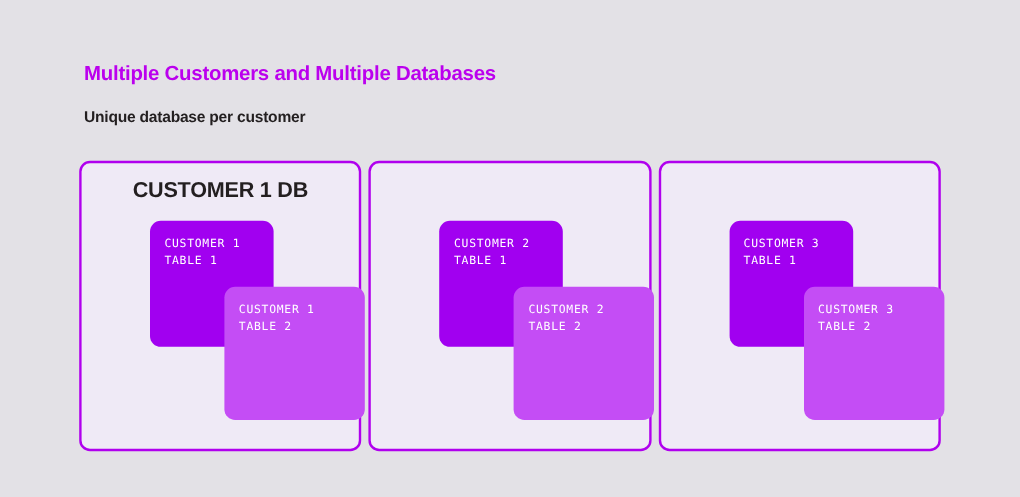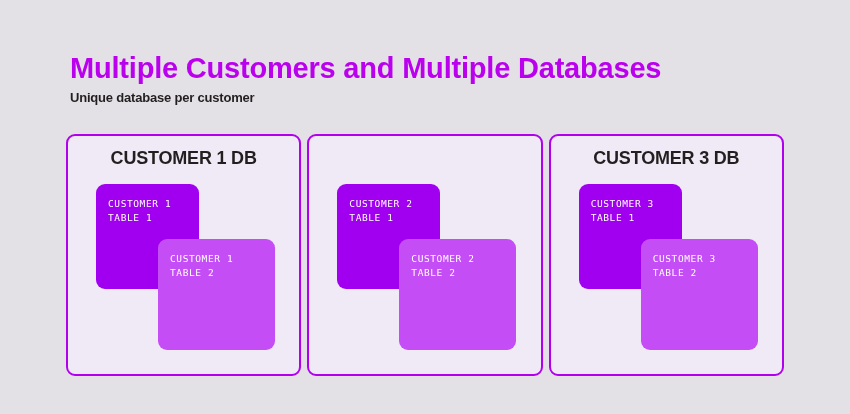--- a/index.html
+++ b/index.html
@@ -11,21 +11,21 @@
     height: 414px;
     background: #e3e1e6;
     font-family: "Liberation Sans", sans-serif;
     overflow: hidden;
     position: relative;
   }
   #page-title {
     position: absolute;
     left: 70px;
     top: 52px;
-    font-size: 29px;
+    font-size: 17px;
     font-weight: bold;
     color: #bb00ee;
     letter-spacing: -0.2px;
     white-space: nowrap;
   }
   #page-subtitle {
     position: absolute;
     left: 70px;
     top: 90px;
     font-size: 13px;
@@ -63,20 +63,21 @@
     font-weight: bold;
     color: #231f20;
     letter-spacing: -0.2px;
     white-space: nowrap;
   }
   .table-box {
     position: absolute;
     box-sizing: border-box;
     border-radius: 9px;
     padding: 13px 0 0 12px;
+    margin-left: 29px;
   }
   .table-box.dark {
     left: 28px;
     top: 48px;
     width: 103px;
     height: 105px;
     background: #a100f0;
     z-index: 1;
   }
   .table-box.light {
@@ -122,21 +123,20 @@
       <span class="table-line">CUSTOMER 2</span>
       <span class="table-line">TABLE 1</span>
     </div>
     <div class="table-box light">
       <span class="table-line">CUSTOMER 2</span>
       <span class="table-line">TABLE 2</span>
     </div>
   </div>
 
   <div class="db-card">
-    <div class="db-card-title">CUSTOMER 3 DB</div>
     <div class="table-box dark">
       <span class="table-line">CUSTOMER 3</span>
       <span class="table-line">TABLE 1</span>
     </div>
     <div class="table-box light">
       <span class="table-line">CUSTOMER 3</span>
       <span class="table-line">TABLE 2</span>
     </div>
   </div>
 

